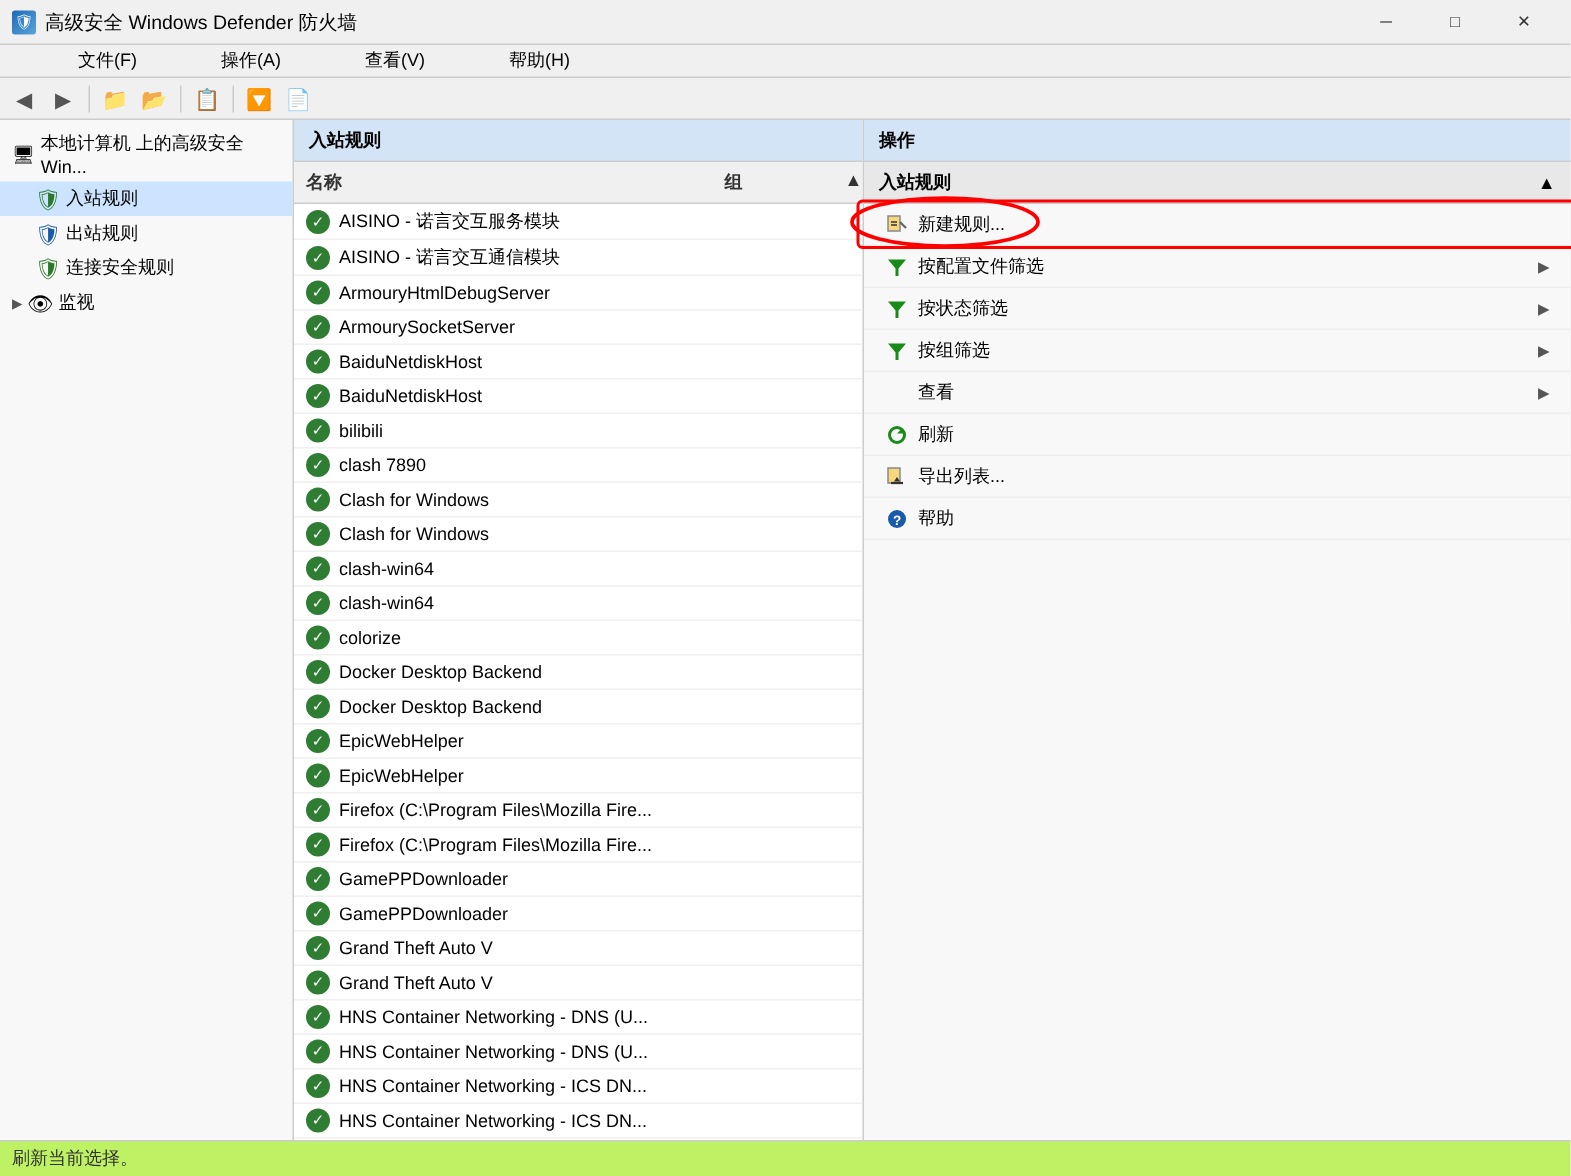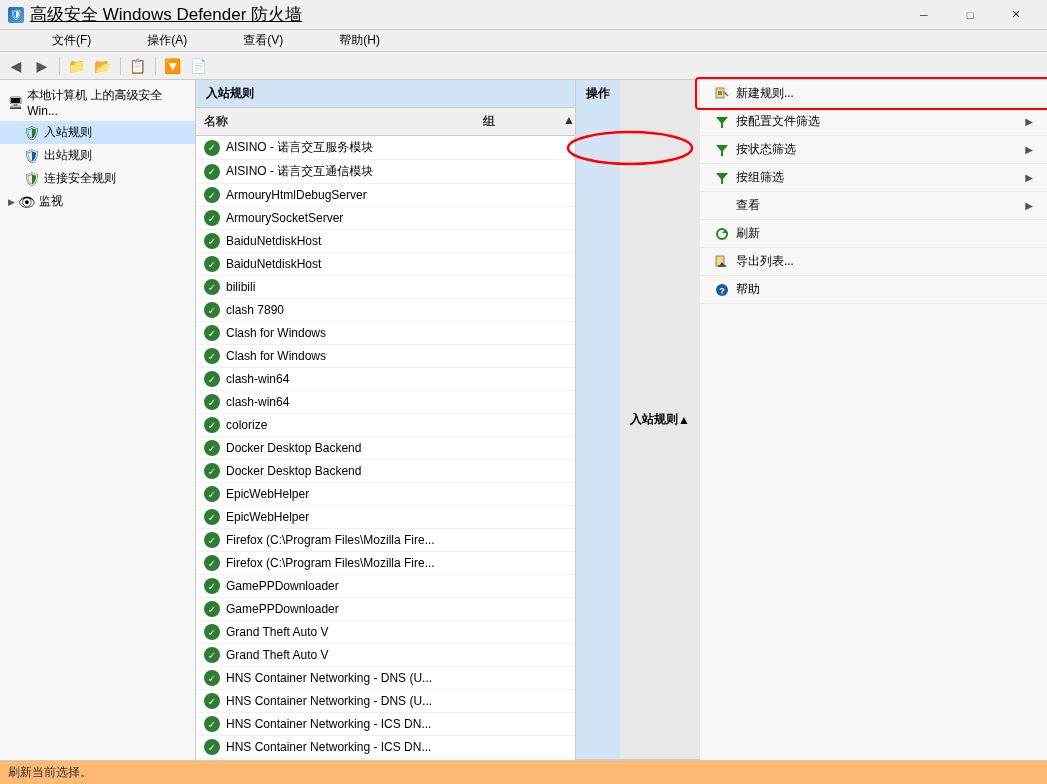--- a/index.html
+++ b/index.html
@@ -29,23 +29,22 @@
       background: linear-gradient(135deg, #1e6bb8, #5ba3d9);
       border-radius: 2px;
       display: flex;
       align-items: center;
       justify-content: center;
       color: white;
       font-size: 10px;
     }
     .title-bar-text {
       flex: 1;
-      font-size: 17px;
+      font-size: 13px;
       color: #000;
-      text-decoration: underline;
     }
     .title-bar-controls {
       display: flex;
       gap: 0;
     }
     .title-bar-btn {
       width: 46px;
       height: 30px;
       border: none;
       background: transparent;
@@ -192,20 +191,21 @@
       font-size: 10px;
       flex-shrink: 0;
     }
     .rule-name { flex: 1; font-size: 12px; color: #000; }
 
     
     .right-panel {
       flex: 1;
       background: #f8f8f8;
       display: flex;
+      flex-direction: column;
     }
     .action-panel-header {
       background: #d4e4f7;
       padding: 5px 10px;
       font-size: 12px;
       font-weight: bold;
       border-bottom: 1px solid #ccc;
     }
     .action-section-header {
       padding: 5px 10px;
@@ -233,21 +233,21 @@
       display: flex;
       align-items: center;
       justify-content: center;
       font-size: 13px;
     }
     .action-arrow { margin-left: auto; font-size: 10px; color: #555; }
 
     
     .status-bar {
       height: 24px;
-      background: #fdba74;
+      background: #bef264;
       border-top: 1px solid #ccc;
       display: flex;
       align-items: center;
       padding: 0 8px;
       font-size: 12px;
       color: #333;
     }
 
     
     .new-rule-highlight {

